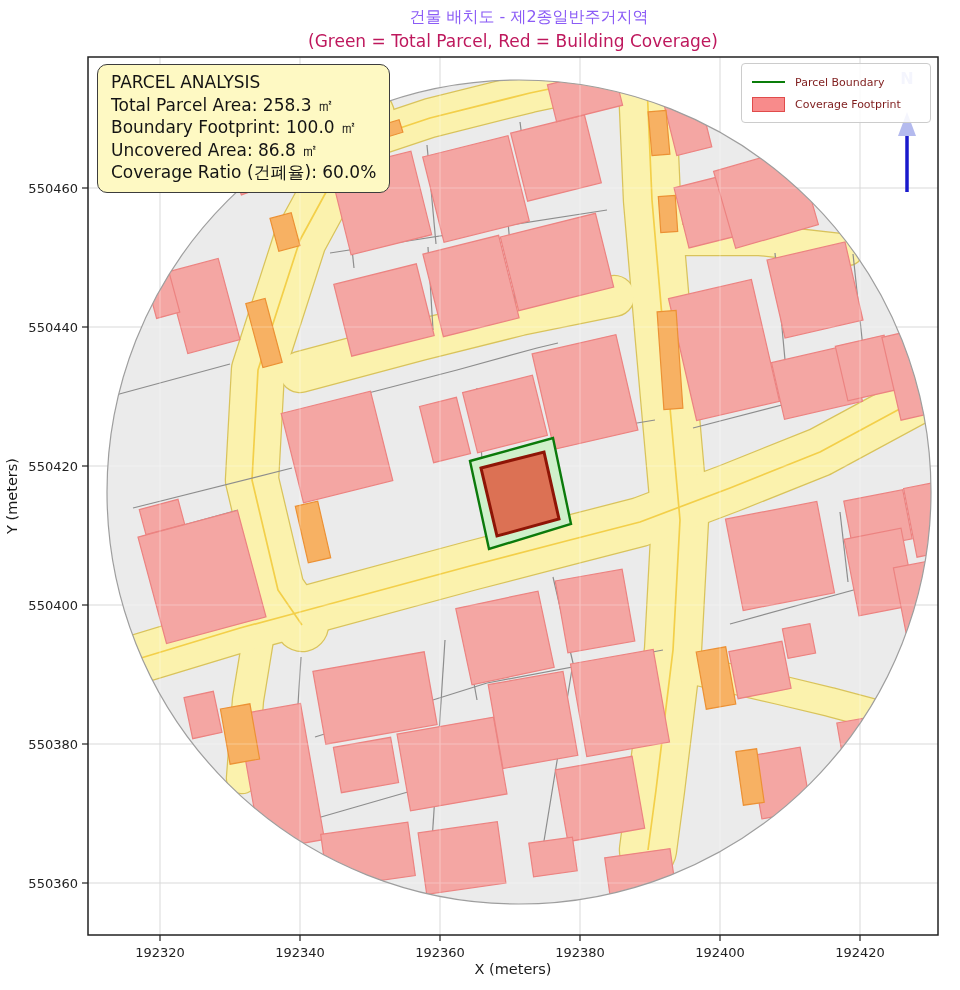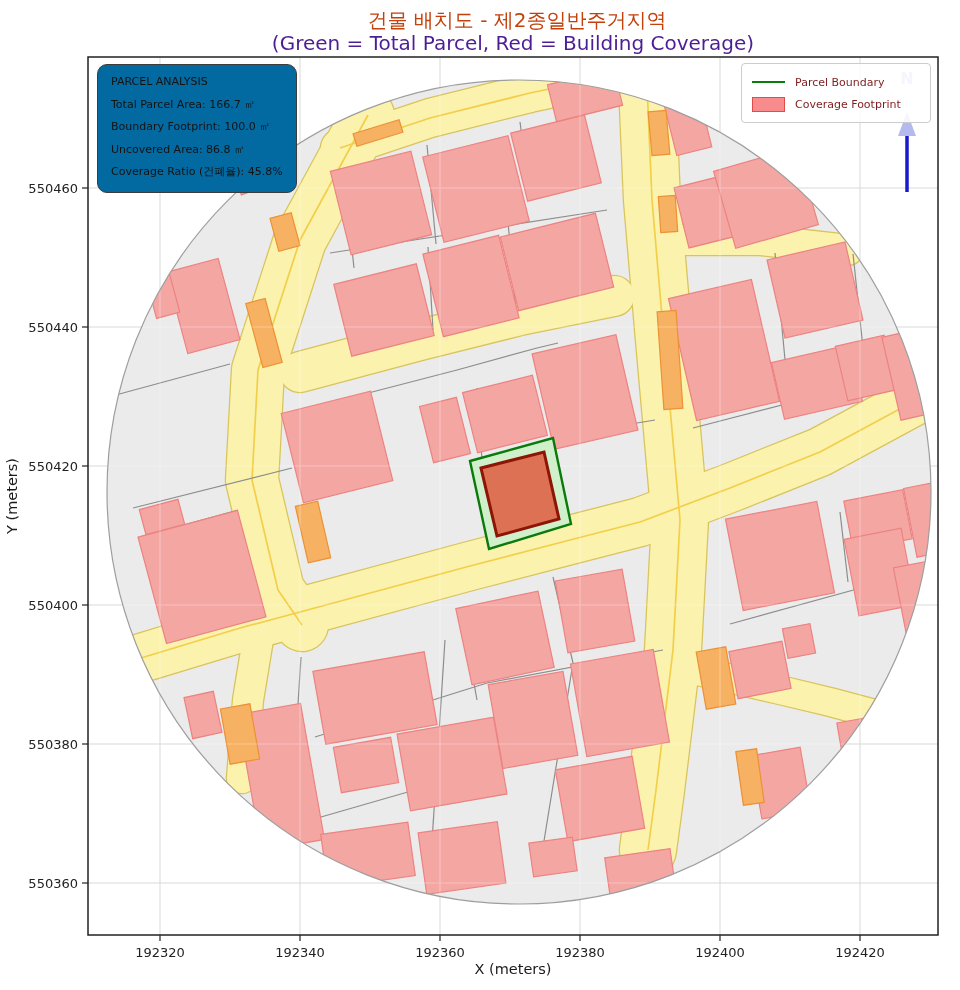--- a/index.html
+++ b/index.html
@@ -1,25 +1,25 @@
 <!DOCTYPE html>
 <html><head>
 <meta charset="utf-8">
 <style>
   html,body{margin:0;padding:0;background:#ffffff;}
   .fig{position:relative;width:960px;height:990px;background:#ffffff;overflow:hidden;
        font-family:"DejaVu Sans","Liberation Sans",sans-serif;color:#1a1a1a;}
   .fig svg{position:absolute;left:0;top:0;}
-  .title1{position:absolute;left:92px;top:7px;width:850px;text-align:center;
-          font-size:20px;color:#c2410c;white-space:nowrap;}
+  .title1{position:absolute;left:104px;top:7px;width:850px;text-align:center;
+          font-size:16px;color:#8b5cf6;white-space:nowrap;}
   .title2{position:absolute;left:88px;top:31px;width:850px;text-align:center;
-          font-size:20px;color:#4c1d95;white-space:nowrap;}
-  .infobox{position:absolute;left:97px;top:64px;background:#0369a1;
+          font-size:17px;color:#be185d;white-space:nowrap;}
+  .infobox{position:absolute;left:97px;top:64px;background:#fef9c3;
            border:1.5px solid #3c3c3c;border-radius:10px;padding:6px 13px 8px 13px;
-           font-size:11px;line-height:22.5px;color:#141414;}
+           font-size:17px;line-height:22.5px;color:#141414;}
   .legend{position:absolute;left:741px;top:63px;width:190px;
           background:rgba(255,255,255,0.85);border:1px solid #cccccc;border-radius:4px;
           padding:7px 10px;box-sizing:border-box;}
   .legend-row{display:flex;align-items:center;height:22px;}
   .legend-line{width:33px;height:0;border-top:2px solid #0a7d0a;margin-right:10px;flex:0 0 auto;}
   .legend-patch{width:33px;height:15px;background:#f88b8b;border:1.4px solid #e04b4b;
                 margin-right:10px;flex:0 0 auto;box-sizing:border-box;}
   .legend-label{font-size:11px;color:#7f1d1d;white-space:nowrap;}
 </style>
 </head>
@@ -210,24 +210,24 @@
       </g>
       <text x="513" y="974" text-anchor="middle" font-size="14.5" fill="#1a1a1a">X (meters)</text>
       <text x="17" y="496" text-anchor="middle" font-size="14.5" fill="#1a1a1a" transform="rotate(-90 17 496)">Y (meters)</text>
     </svg>
 
   <div class="title1">건물 배치도 - 제2종일반주거지역</div>
   <div class="title2">(Green = Total Parcel, Red = Building Coverage)</div>
 
   <div class="infobox">
     <div>PARCEL ANALYSIS</div>
-    <div>Total Parcel Area: 166.7 ㎡</div>
+    <div>Total Parcel Area: 258.3 ㎡</div>
     <div>Boundary Footprint: 100.0 ㎡</div>
     <div>Uncovered Area: 86.8 ㎡</div>
-    <div>Coverage Ratio (건폐율): 45.8%</div>
+    <div>Coverage Ratio (건폐율): 60.0%</div>
   </div>
 
   <div class="legend">
     <div class="legend-row">
       <span class="legend-line"></span>
       <span class="legend-label">Parcel Boundary</span>
     </div>
     <div class="legend-row">
       <span class="legend-patch"></span>
       <span class="legend-label">Coverage Footprint</span>

